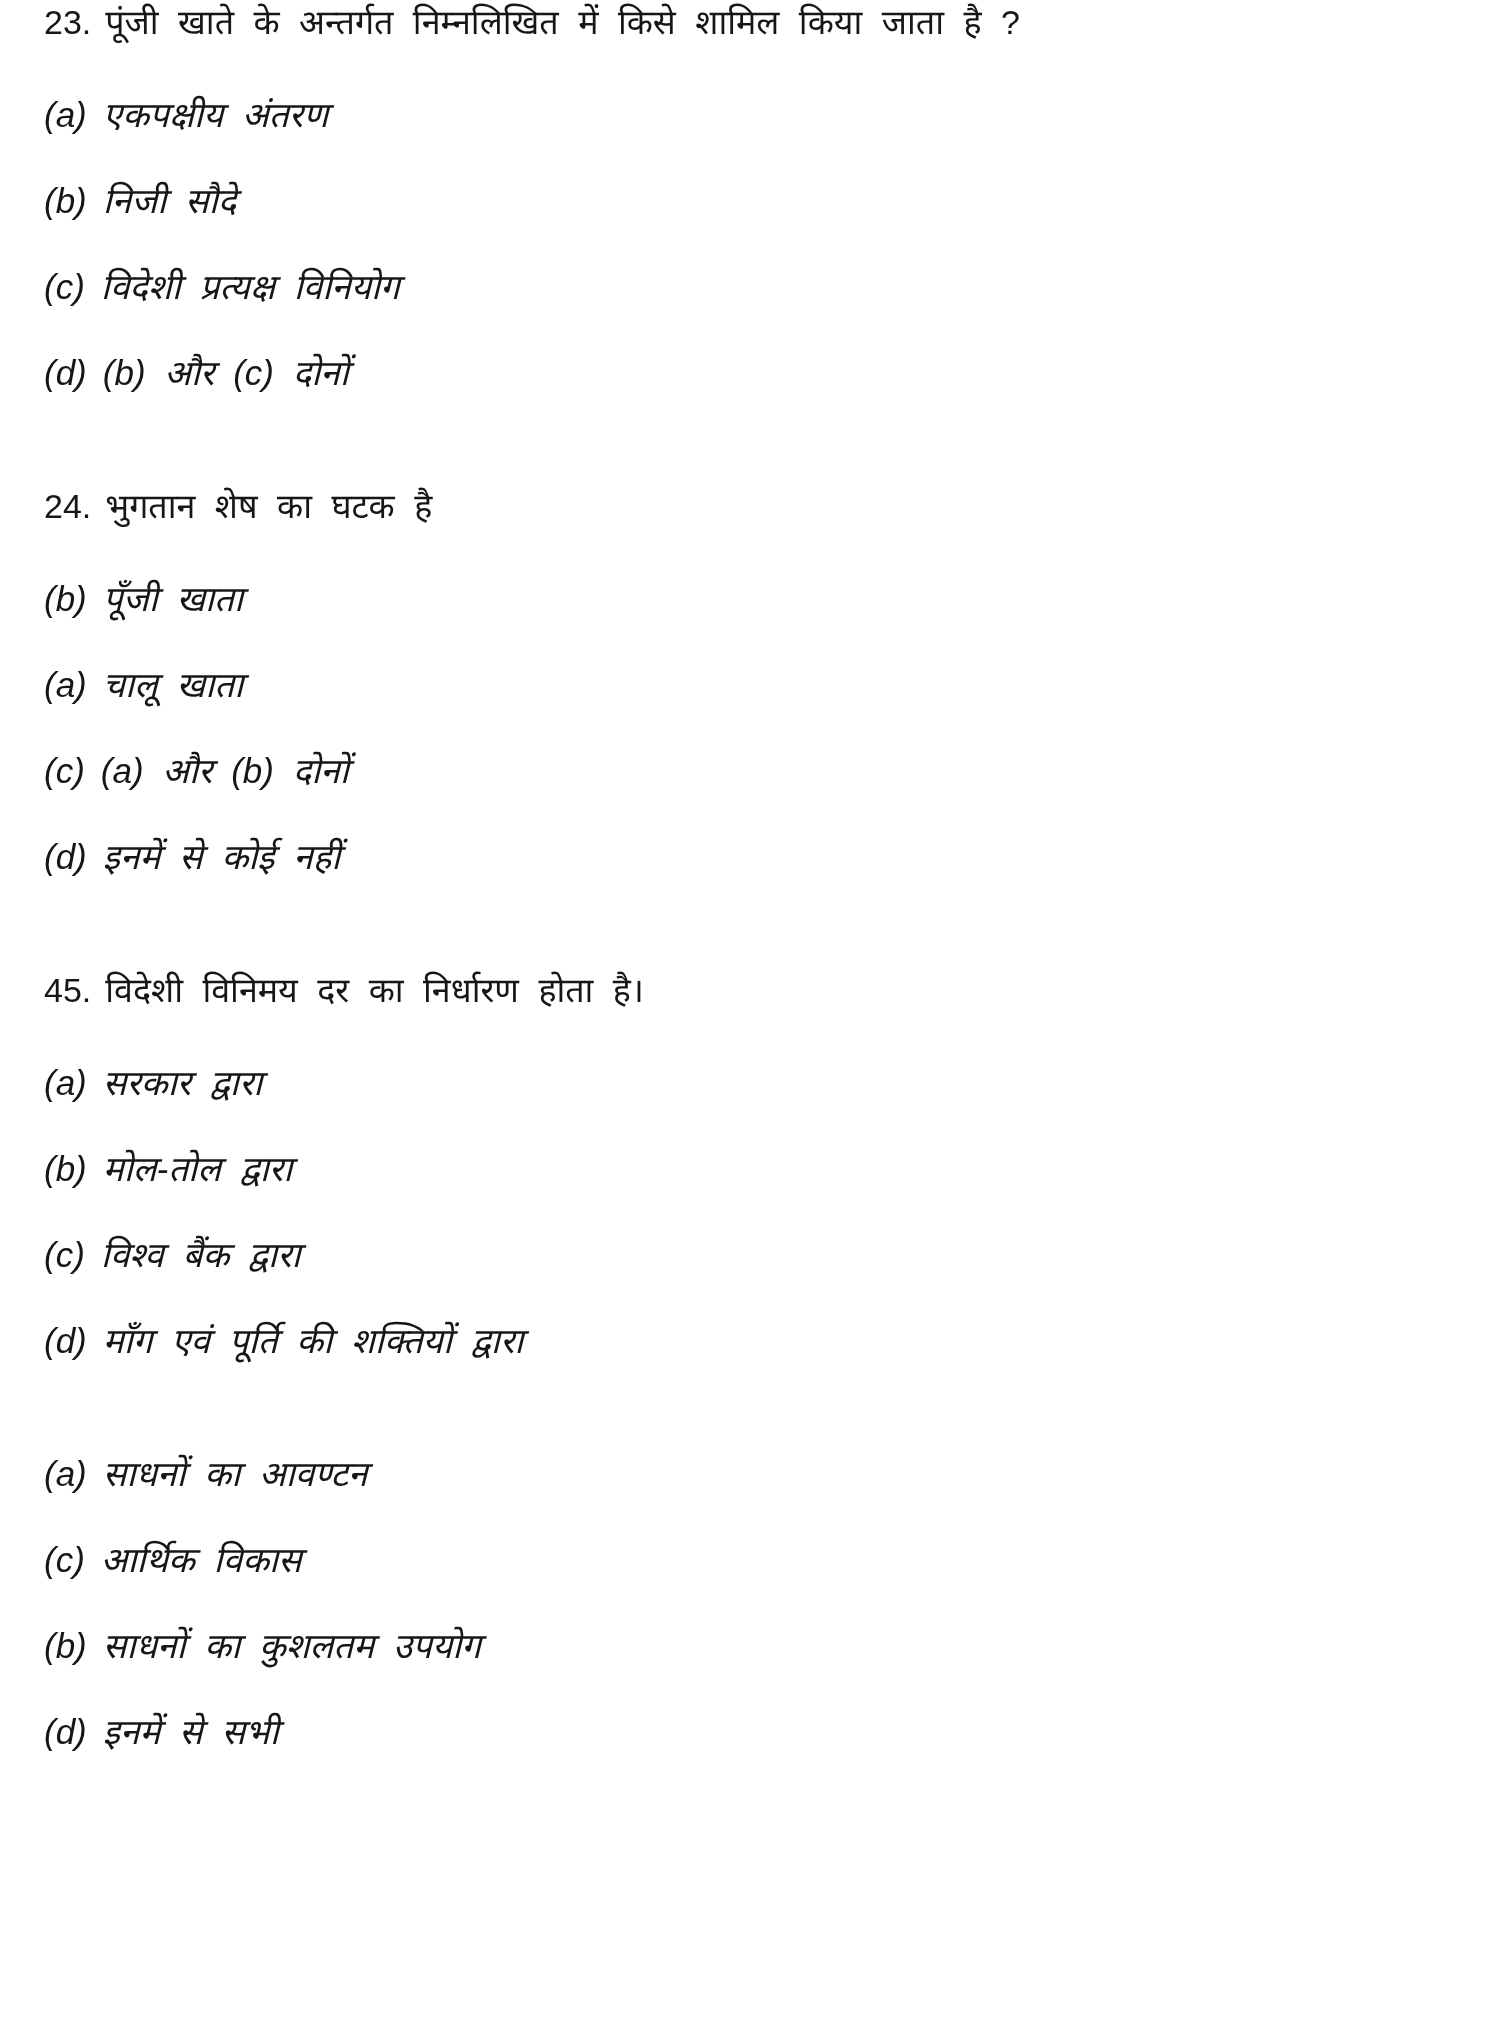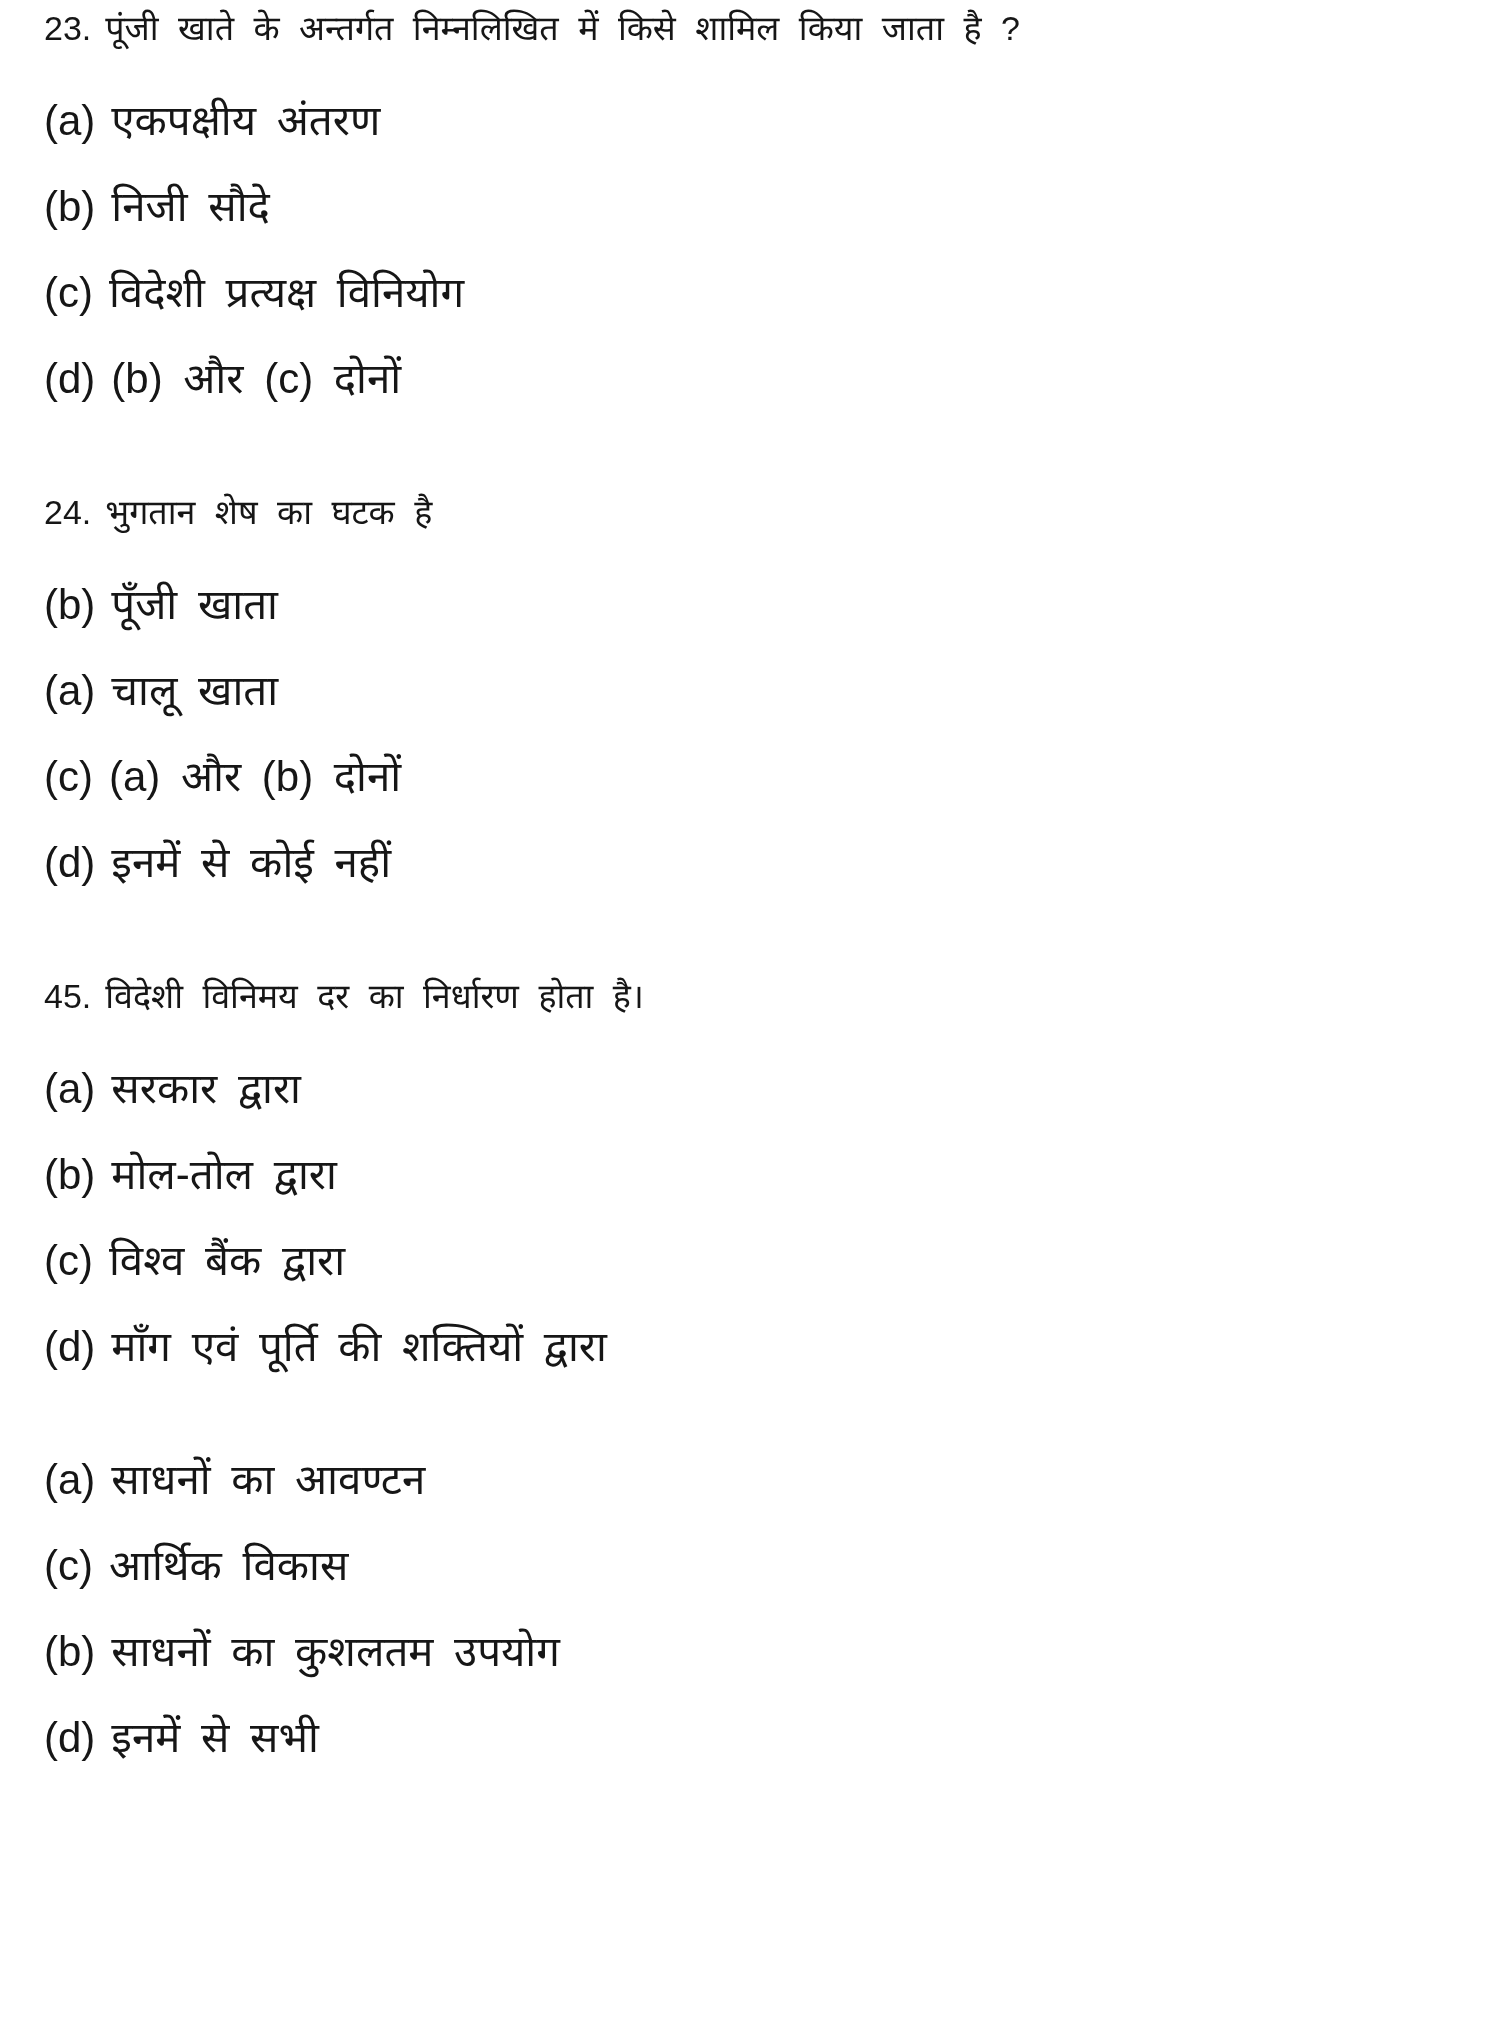--- a/index.html
+++ b/index.html
@@ -8,42 +8,43 @@
     padding: 0;
     background: #ffffff;
   }
   .page {
     position: relative;
     width: 1505px;
     min-height: 2034px;
     background: #ffffff;
     color: #161616;
     font-family: "Liberation Sans", "DejaVu Sans", sans-serif;
-    padding: 8px 40px 30px 44px;
+    padding: 2px 40px 30px 44px;
     overflow: hidden;
   }
   .question-block {
     margin: 0 0 93px 0;
   }
   .question-block:last-child {
     margin-bottom: 0;
   }
   .question-line {
     font-size: 34px;
     line-height: 40px;
     margin: 0 0 53px 0;
     word-spacing: 10px;
     white-space: nowrap;
   }
   .option-line {
-    font-size: 42px;
+    font-size: 35px;
     line-height: 40px;
     margin: 0 0 46px 0;
     word-spacing: 9px;
     white-space: nowrap;
+    font-style: italic;
   }
   .option-line:last-child {
     margin-bottom: 0;
   }
   .q-num {
     display: inline-block;
     margin-right: 14px;
   }
   .opt-label {
     display: inline-block;

